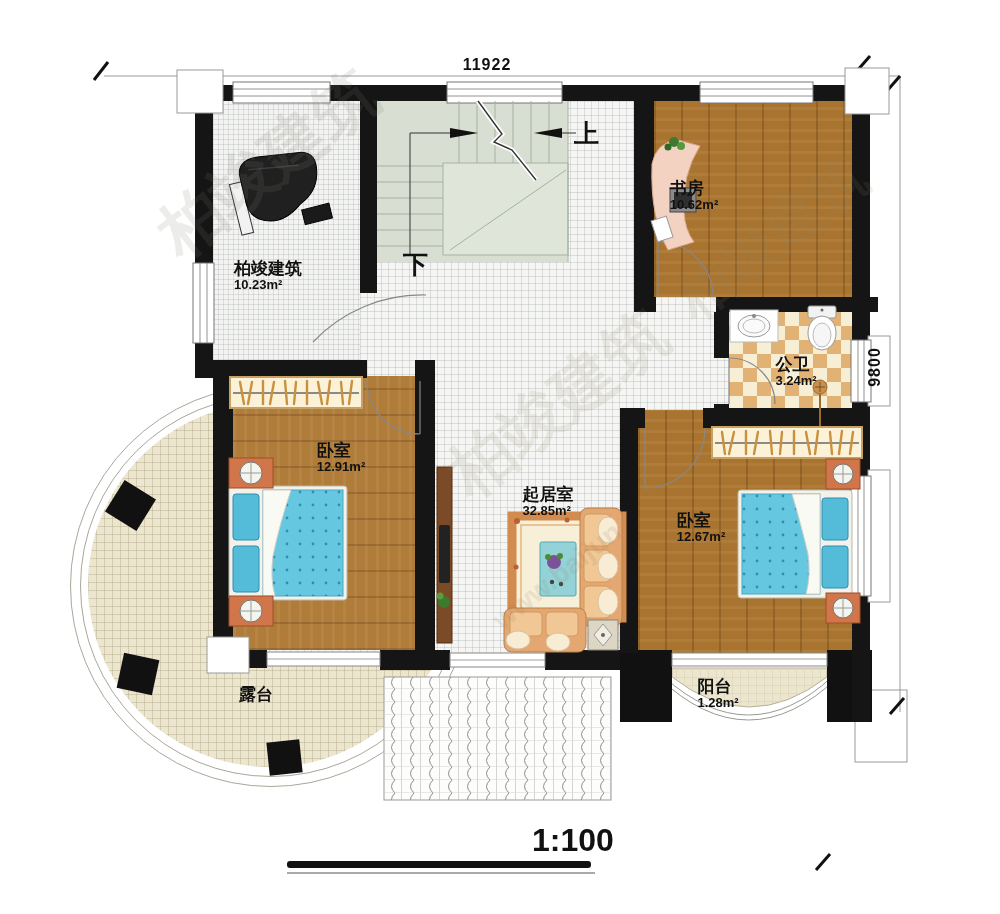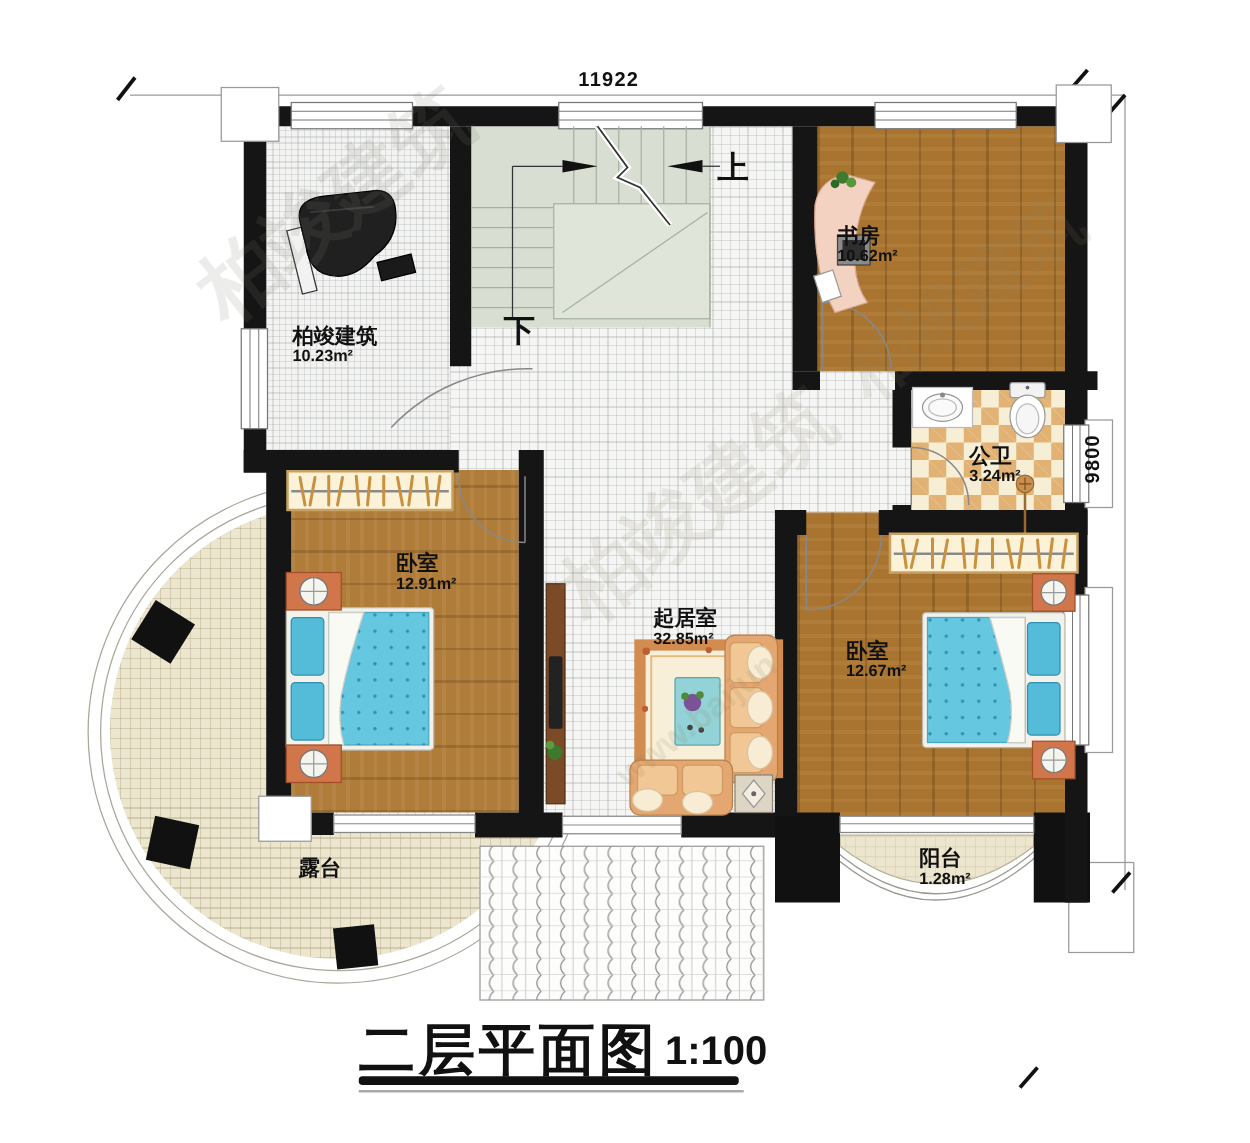--- a/index.html
+++ b/index.html
@@ -377,29 +377,28 @@
     <div class="room-name">起居室</div>
     <div class="room-area">32.85m²</div>
   </div>
   <div class="abs room-label" style="left:701px;top:512px;">
     <div class="room-name">卧室</div>
     <div class="room-area">12.67m²</div>
   </div>
   <div class="abs room-label" style="left:256px;top:686px;">
     <div class="room-name">露台</div>
   </div>
-  <div class="abs room-label" style="left:756px;top:678px;">
+  <div class="abs room-label" style="left:718px;top:678px;">
     <div class="room-name">阳台</div>
     <div class="room-area">1.28m²</div>
   </div>
 
   <div class="abs stair-lbl" style="left:574px;top:117px;">上</div>
   <div class="abs stair-lbl" style="left:403px;top:248px;">下</div>
 
   <div class="abs dim" style="left:452px;top:56px;width:70px;text-align:center;">11922</div>
   <div class="abs dim" style="left:850px;top:358px;width:50px;text-align:center;transform:rotate(-90deg);">9800</div>
 
-  <div class="abs t-name" style="left:287px;top:810px;">二层平面图</div>
   <div class="abs" style="left:287px;top:861px;width:304px;height:7px;background:#111;border-radius:3px;"></div>
   <div class="abs" style="left:287px;top:872px;width:308px;height:2px;background:#aaa;"></div>
   <div class="abs t-scale" style="left:532px;top:822px;">1:100</div>
 
 </div>
 
 </body></html>

